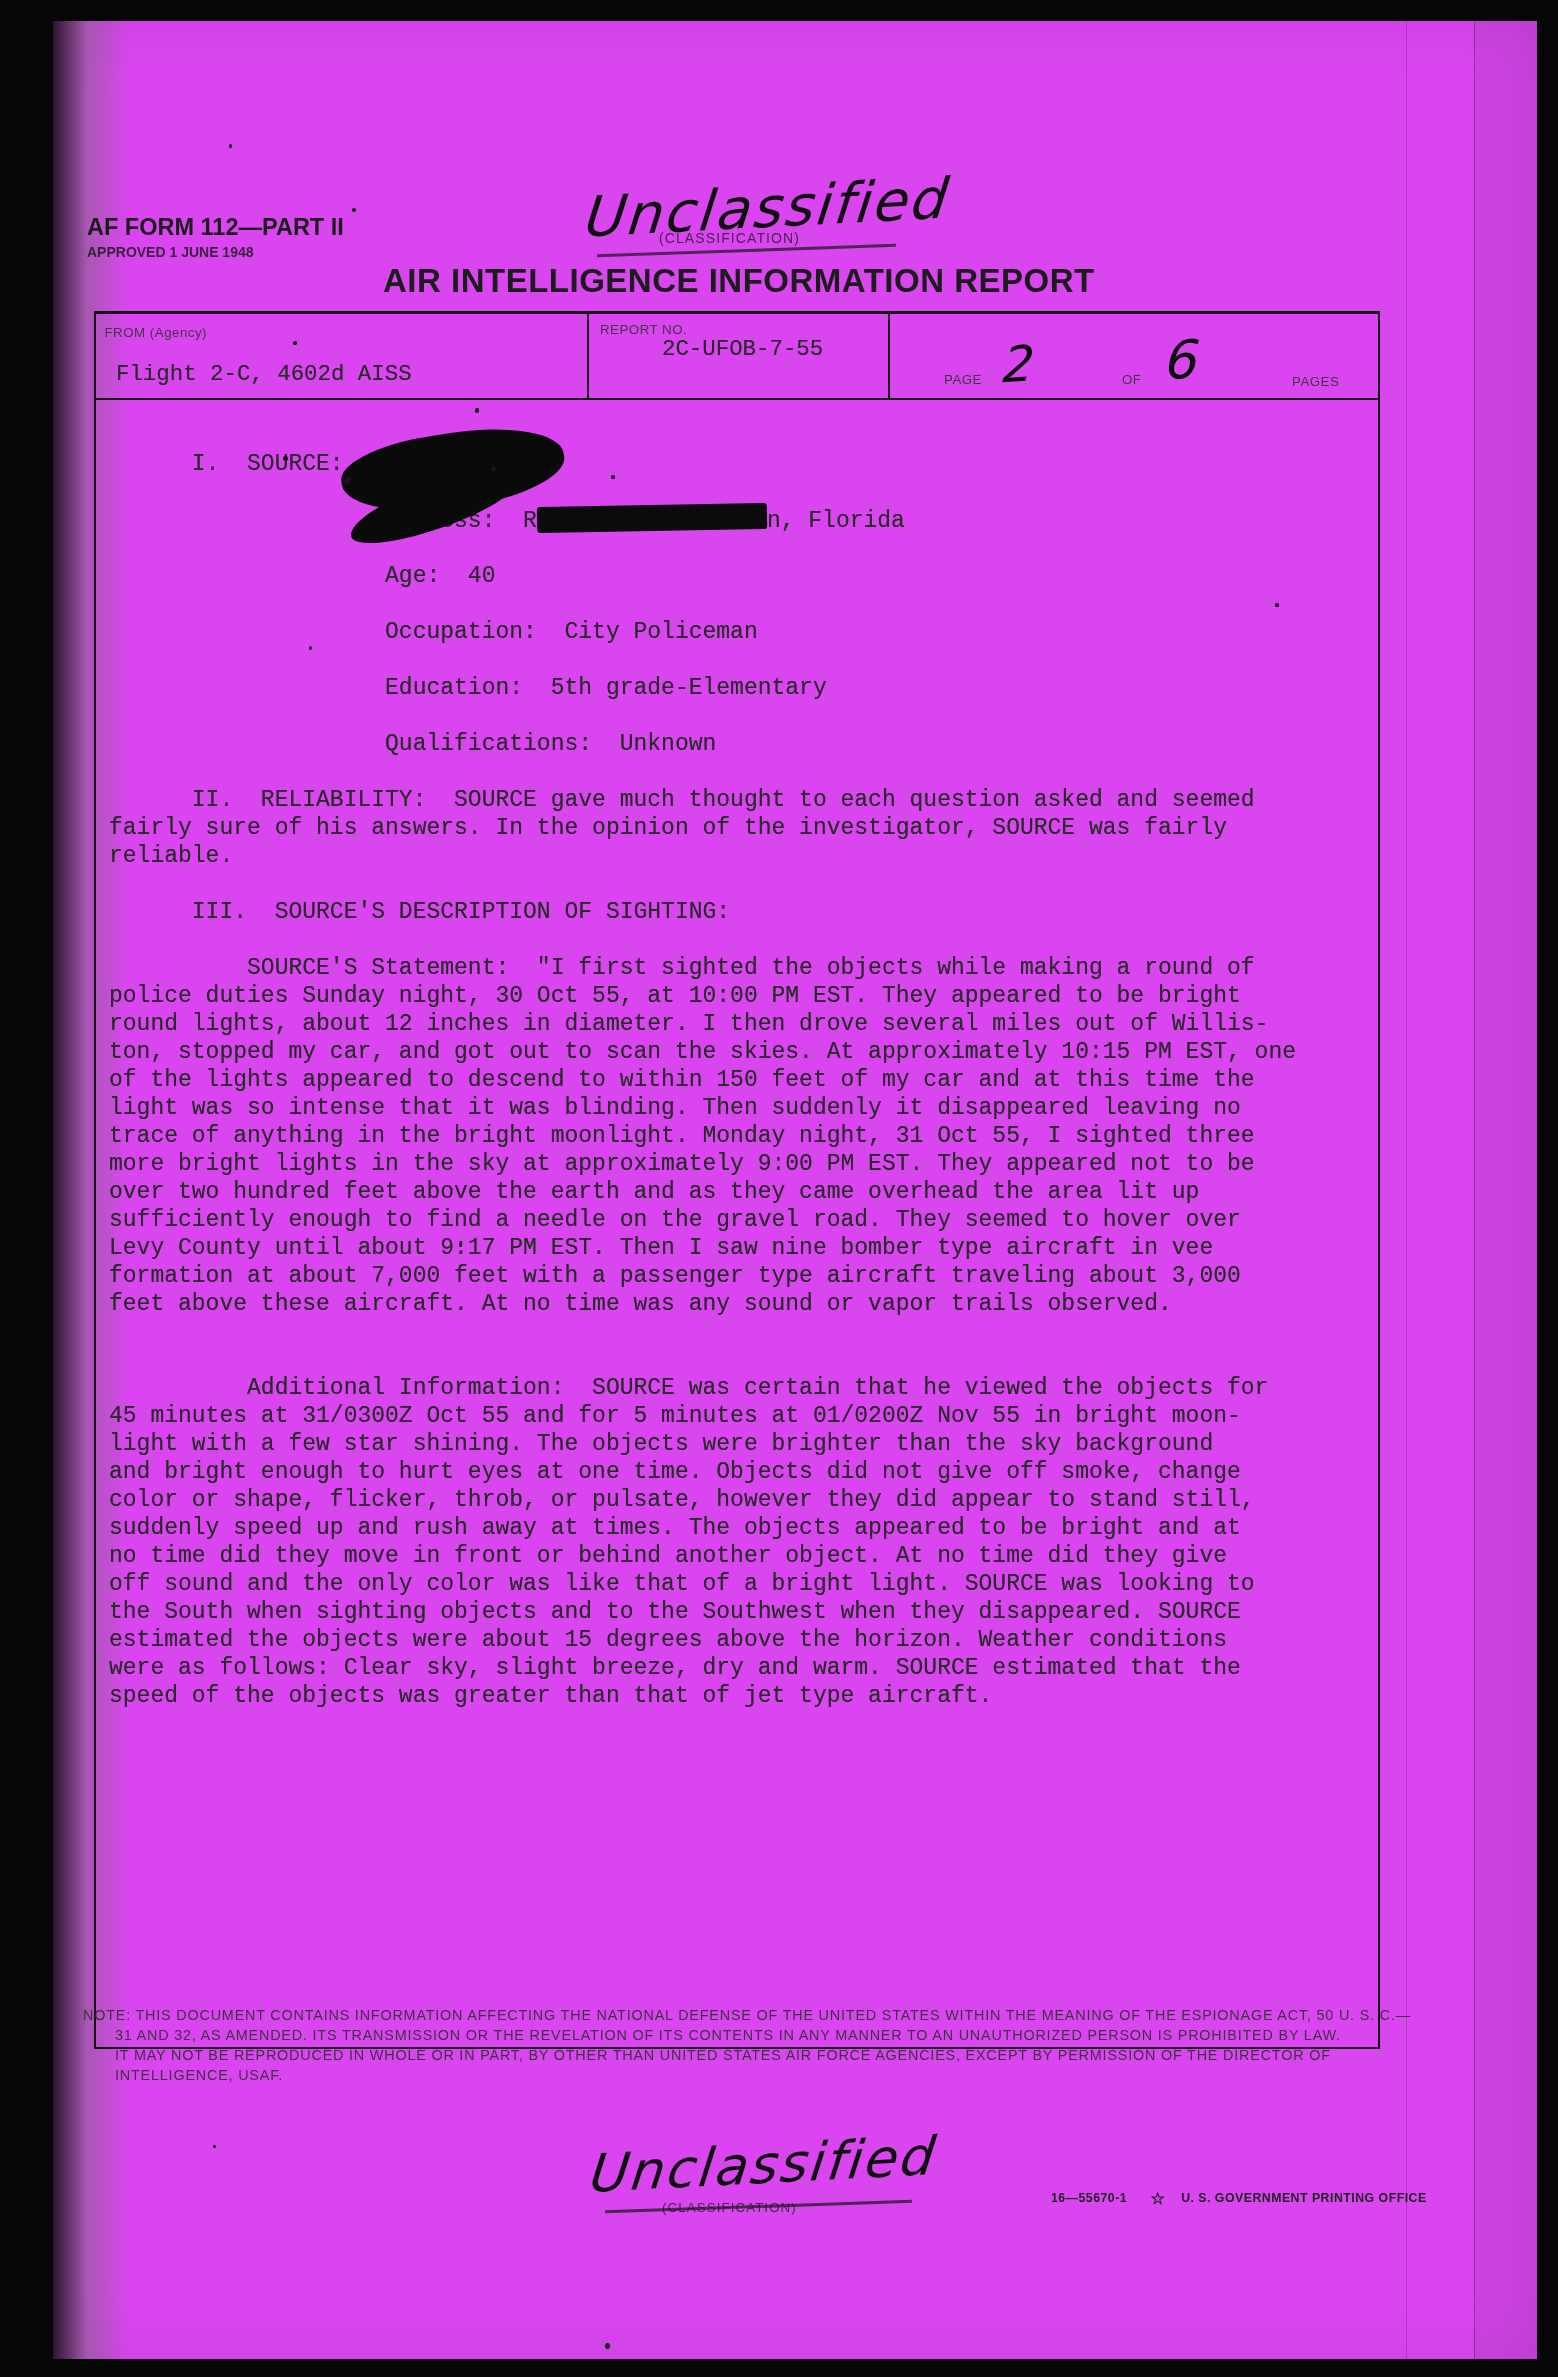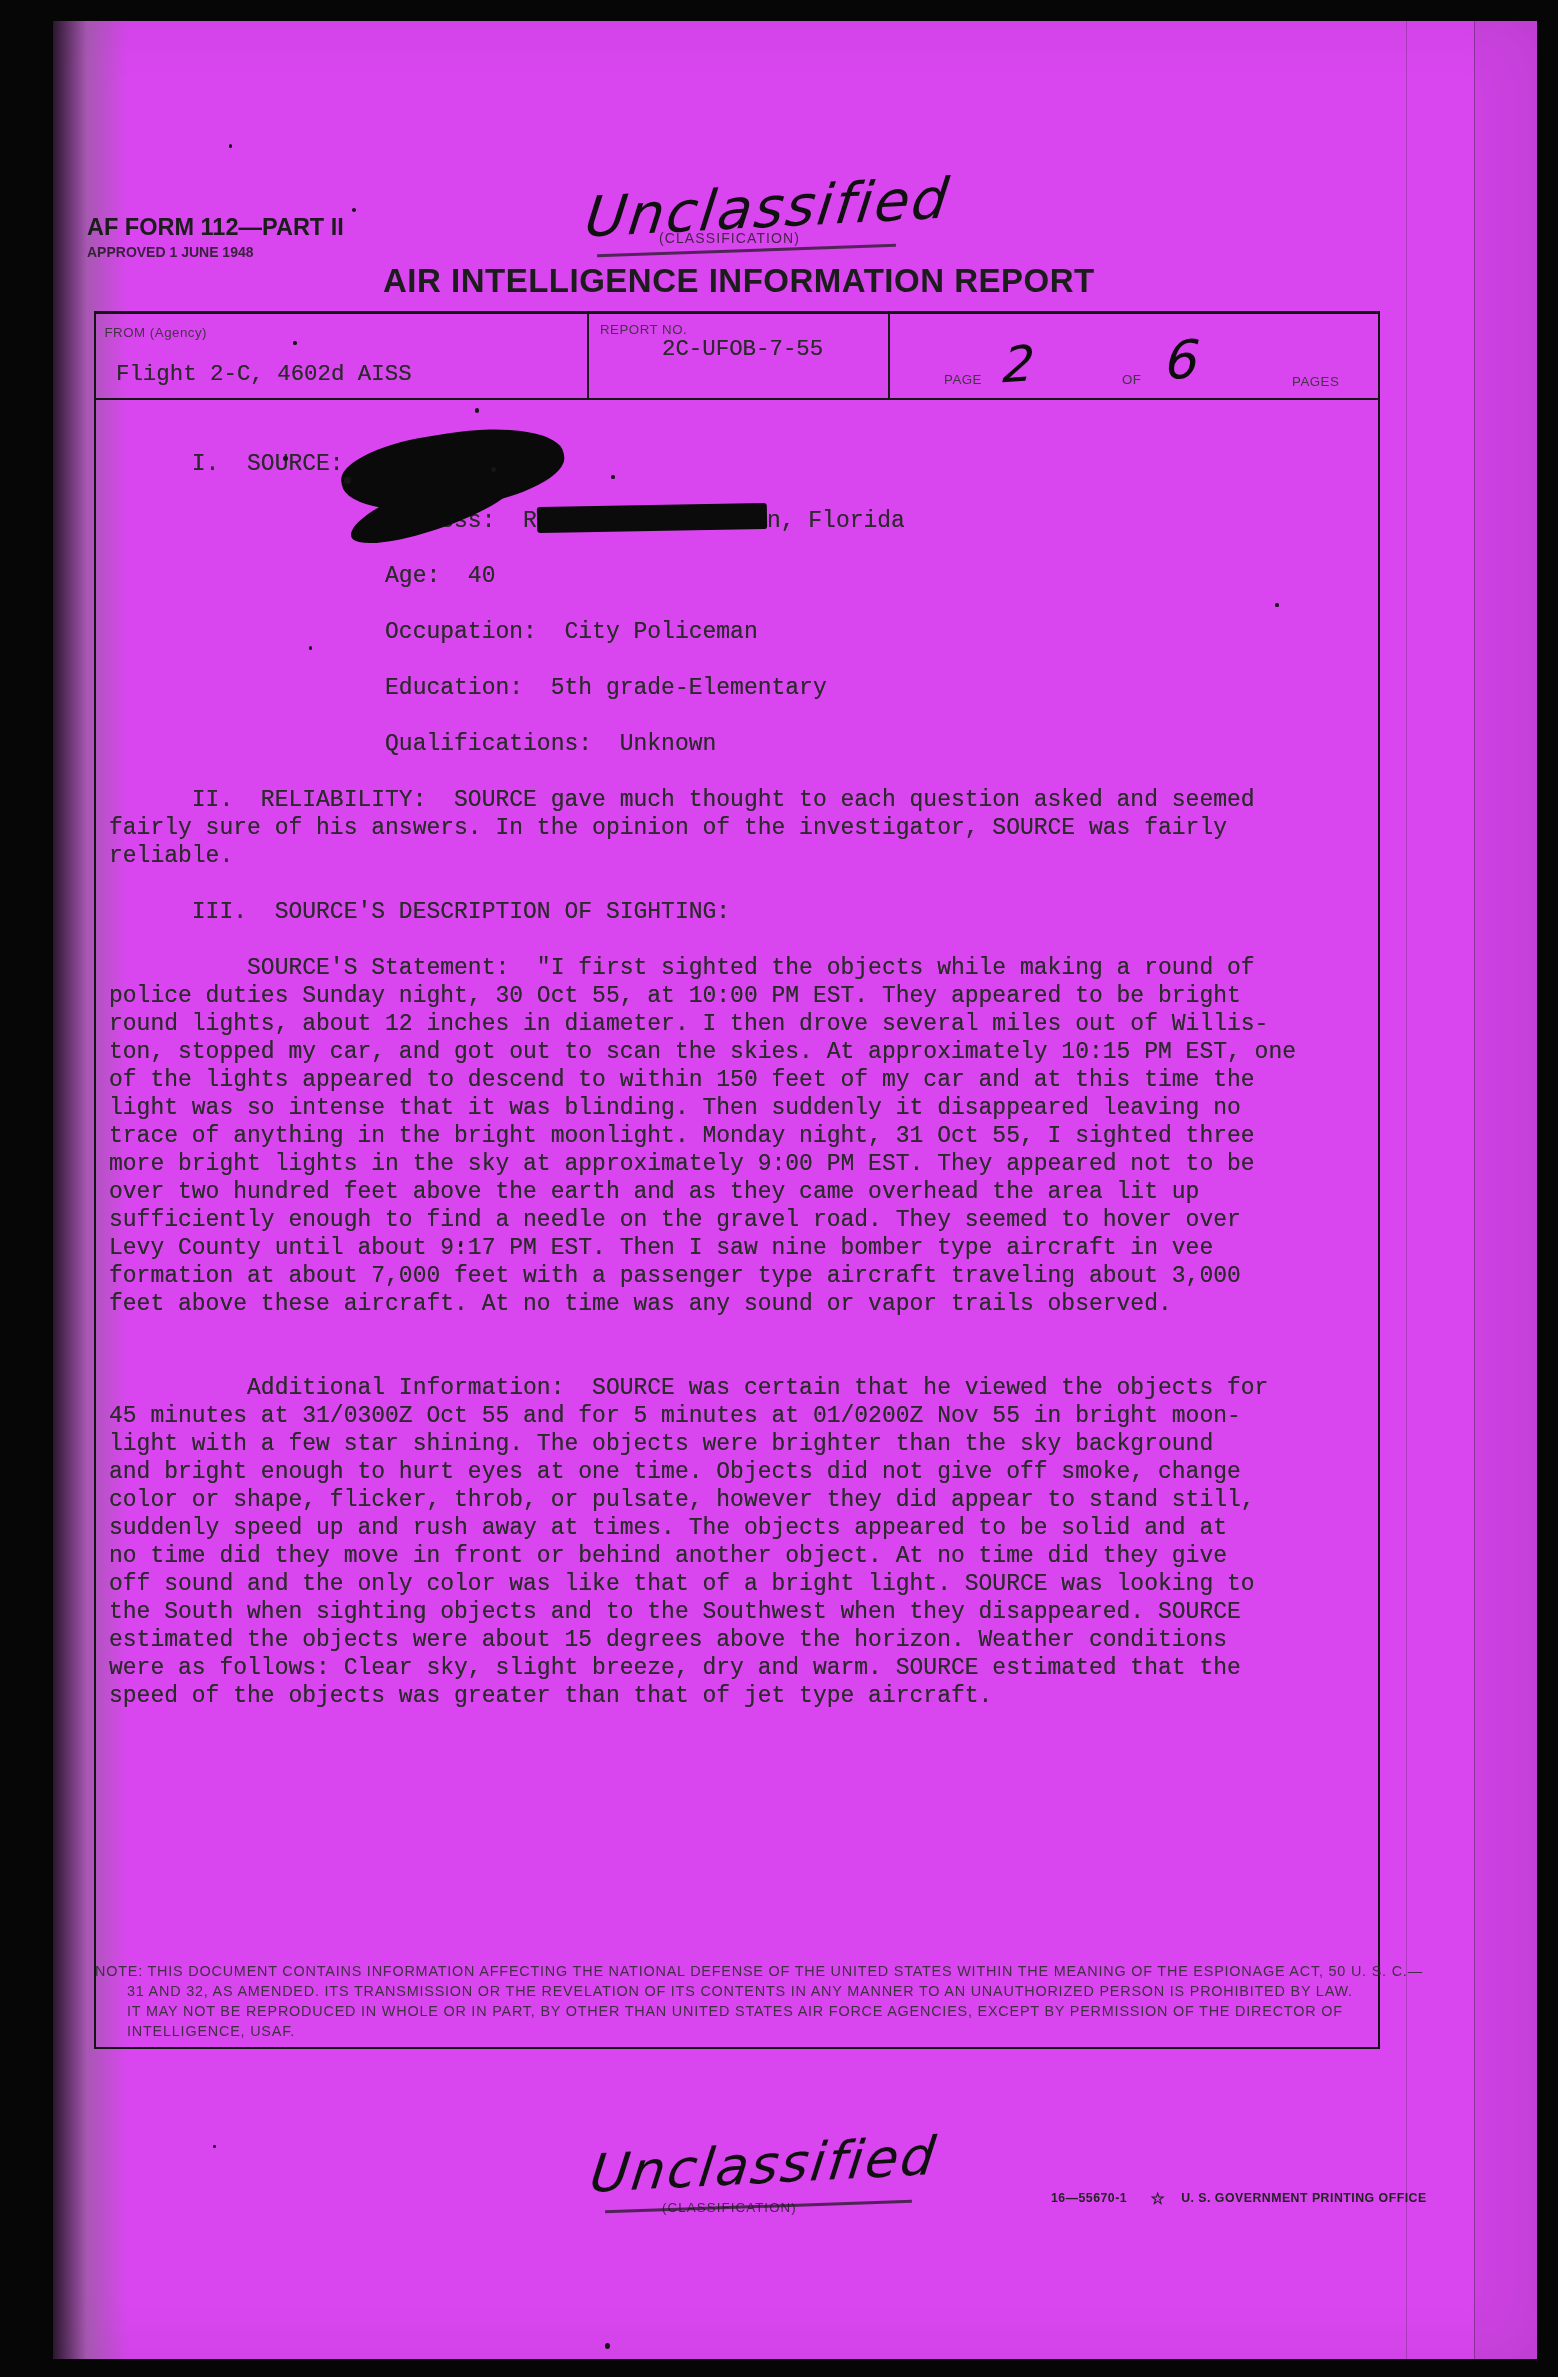--- a/index.html
+++ b/index.html
@@ -51,22 +51,22 @@
   .tline{height:28px;white-space:pre;}
   .address-line{position:absolute;left:56px;top:484px;font-size:23px;line-height:28px;white-space:pre;}
   .redact-bar{display:inline-block;width:230px;height:26px;background:#0b0b0b;
     vertical-align:-4.3px;transform:rotate(-1deg);border-radius:3.2px;}
   .redact-blob{position:absolute;left:288px;top:412px;width:235px;height:107px;}
   .redact-blob .b1{position:absolute;left:0;top:0;width:224px;height:75px;background:#0a0a0a;
     border-radius:45% 55% 50% 60%;transform:rotate(-9deg);}
   .redact-blob .b2{position:absolute;left:5.3px;top:51px;width:176px;height:45px;background:#0a0a0a;
     border-radius:60% 40% 55% 45%;transform:rotate(-18deg);}
 
-  .note{position:absolute;left:30px;top:1940px;font-size:14.4px;line-height:20px;
-    color:#2d2d2d;opacity:.88;letter-spacing:0.8px;margin-left:12px;}
+  .note{position:absolute;left:30px;top:1984px;font-size:14.4px;line-height:20px;
+    color:#2d2d2d;opacity:.88;letter-spacing:0.8px;}
   .note div{white-space:nowrap;}
   .note div:not(:first-child){padding-left:32px;}
 
   .hw-bottom{position:absolute;left:539px;top:2113px;font-size:53px;}
   .u-bottom{left:552px;top:2184px;width:307px;transform:rotate(-2deg);}
   .class-bottom{position:absolute;left:609px;top:2179px;font-size:13.3px;letter-spacing:1.1px;opacity:.8;}
   .gpo{position:absolute;left:998px;top:2168px;font-size:12.3px;font-weight:bold;
     letter-spacing:0.5px;color:#222;white-space:pre;}
   .gpo .star{font-size:16px;vertical-align:-1.6px;}
 
@@ -138,21 +138,21 @@
       <div class="tline">Levy County until about 9:17 PM EST. Then I saw nine bomber type aircraft in vee</div>
       <div class="tline">formation at about 7,000 feet with a passenger type aircraft traveling about 3,000</div>
       <div class="tline">feet above these aircraft. At no time was any sound or vapor trails observed.</div>
       <div class="tline"></div>
       <div class="tline"></div>
       <div class="tline">          Additional Information:  SOURCE was certain that he viewed the objects for</div>
       <div class="tline">45 minutes at 31/0300Z Oct 55 and for 5 minutes at 01/0200Z Nov 55 in bright moon-</div>
       <div class="tline">light with a few star shining. The objects were brighter than the sky background</div>
       <div class="tline">and bright enough to hurt eyes at one time. Objects did not give off smoke, change</div>
       <div class="tline">color or shape, flicker, throb, or pulsate, however they did appear to stand still,</div>
-      <div class="tline">suddenly speed up and rush away at times. The objects appeared to be solid and at</div>
+      <div class="tline">suddenly speed up and rush away at times. The objects appeared to be bright and at</div>
       <div class="tline">no time did they move in front or behind another object. At no time did they give</div>
       <div class="tline">off sound and the only color was like that of a bright light. SOURCE was looking to</div>
       <div class="tline">the South when sighting objects and to the Southwest when they disappeared. SOURCE</div>
       <div class="tline">estimated the objects were about 15 degrees above the horizon. Weather conditions</div>
       <div class="tline">were as follows: Clear sky, slight breeze, dry and warm. SOURCE estimated that the</div>
       <div class="tline">speed of the objects was greater than that of jet type aircraft.</div>
     </div>
 
   <div class="typed address-line"><span>                    Address:  R</span><span class="redact-bar"></span><span>n, Florida</span></div>
 

